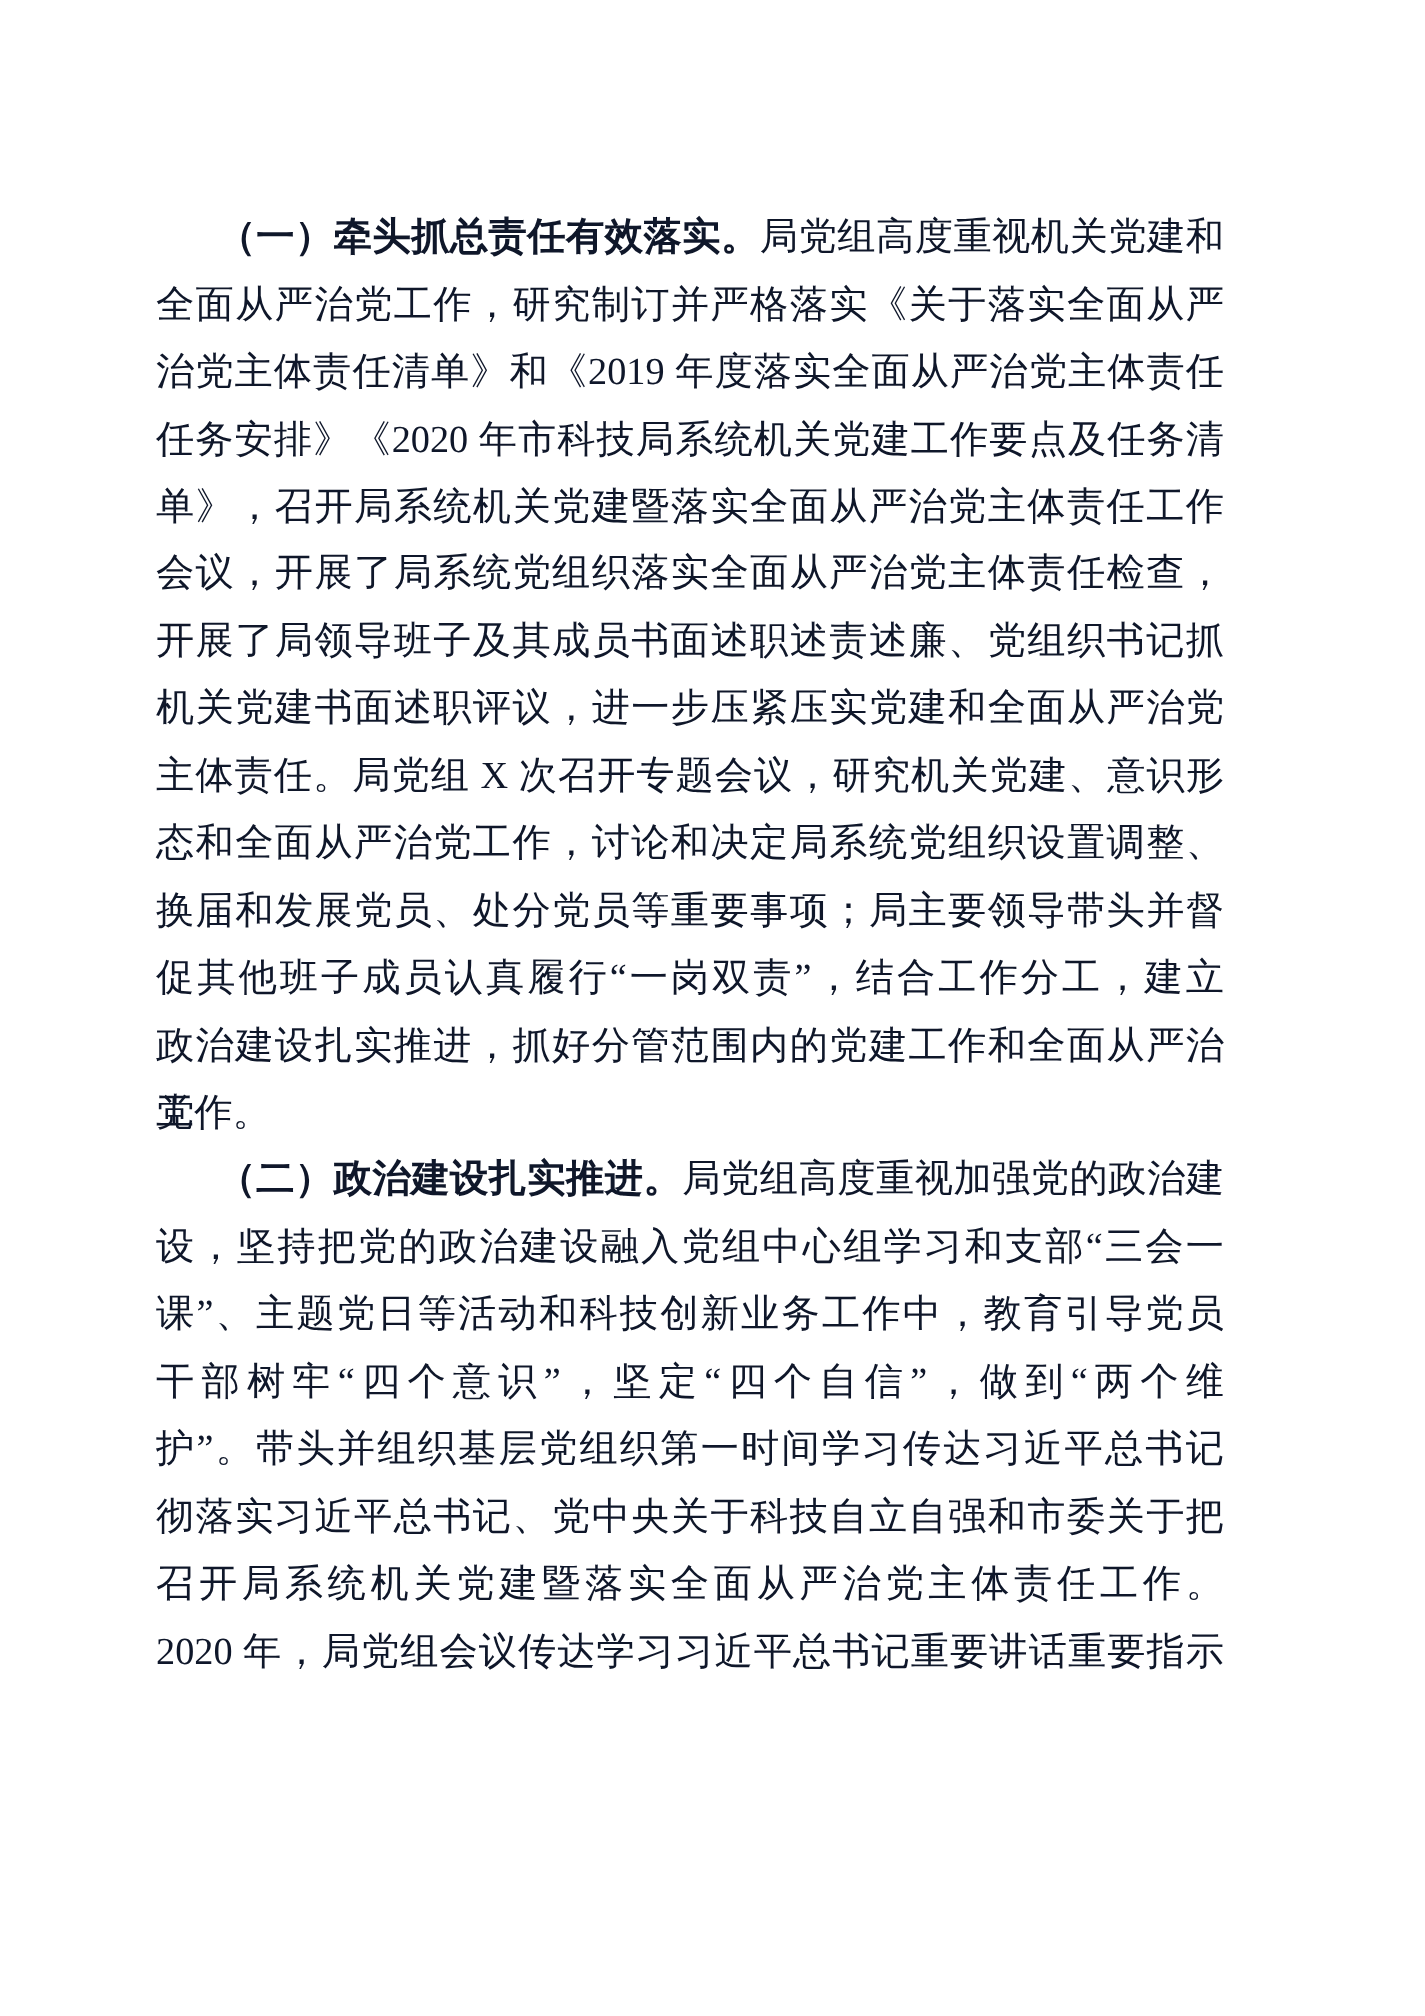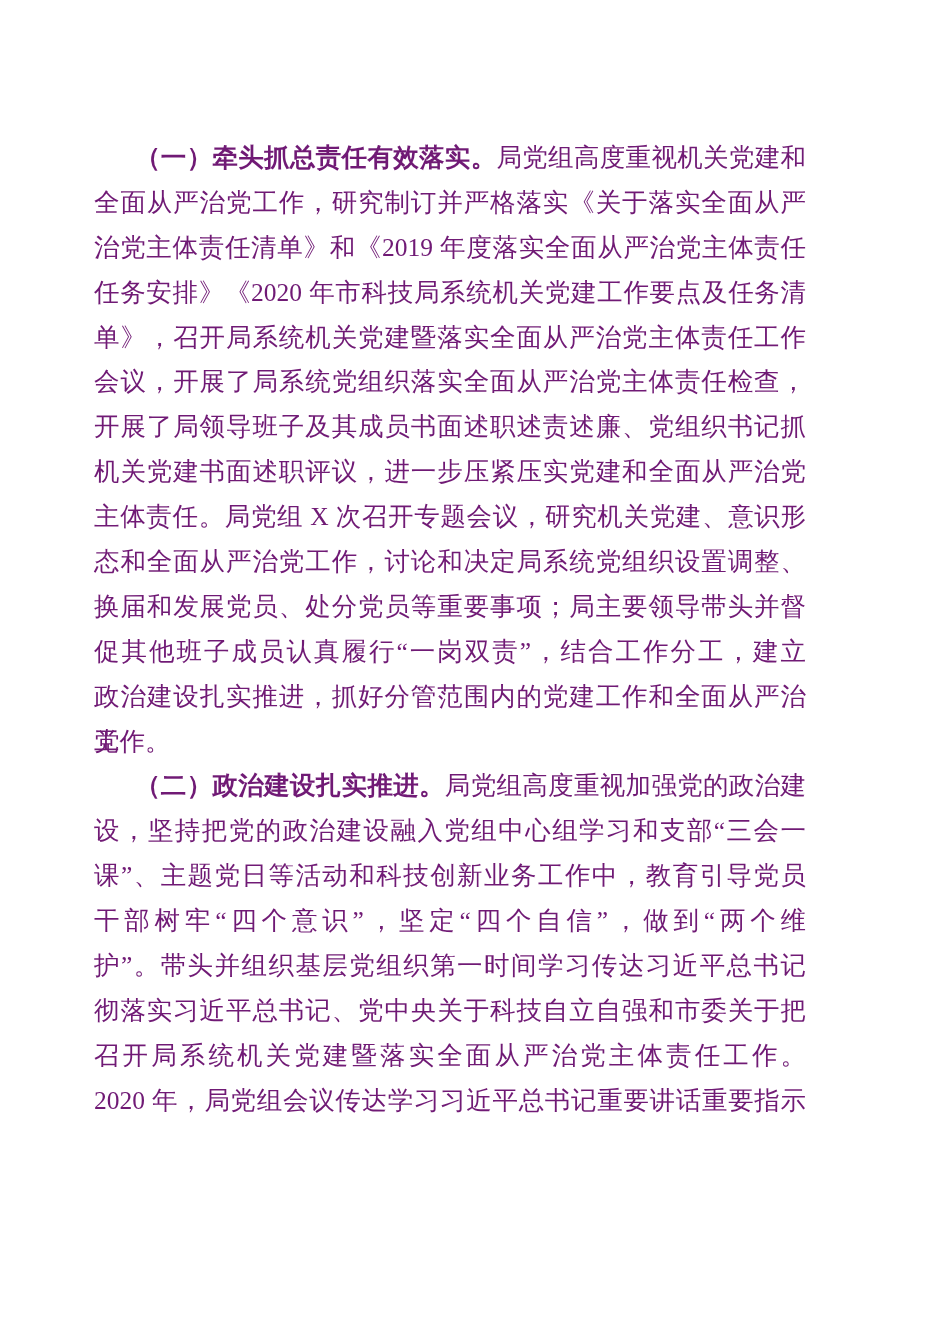--- a/index.html
+++ b/index.html
@@ -13,24 +13,24 @@
     overflow: hidden;
   }
   .sheet {
     position: relative;
     width: 950px;
     height: 1344px;
     background: #ffffff;
   }
   .textblock {
     position: absolute;
-    left: 94px;
+    left: 104px;
     top: 136px;
     width: 712px;
-    color: #701a75;
+    color: #0f172a;
     font-family: "Liberation Serif", "DejaVu Serif", serif;
     font-size: 25.5px;
     line-height: 44.9px;
     letter-spacing: 0;
   }
   .line {
     height: 44.9px;
     white-space: nowrap;
     text-align: justify;
     text-align-last: justify;

